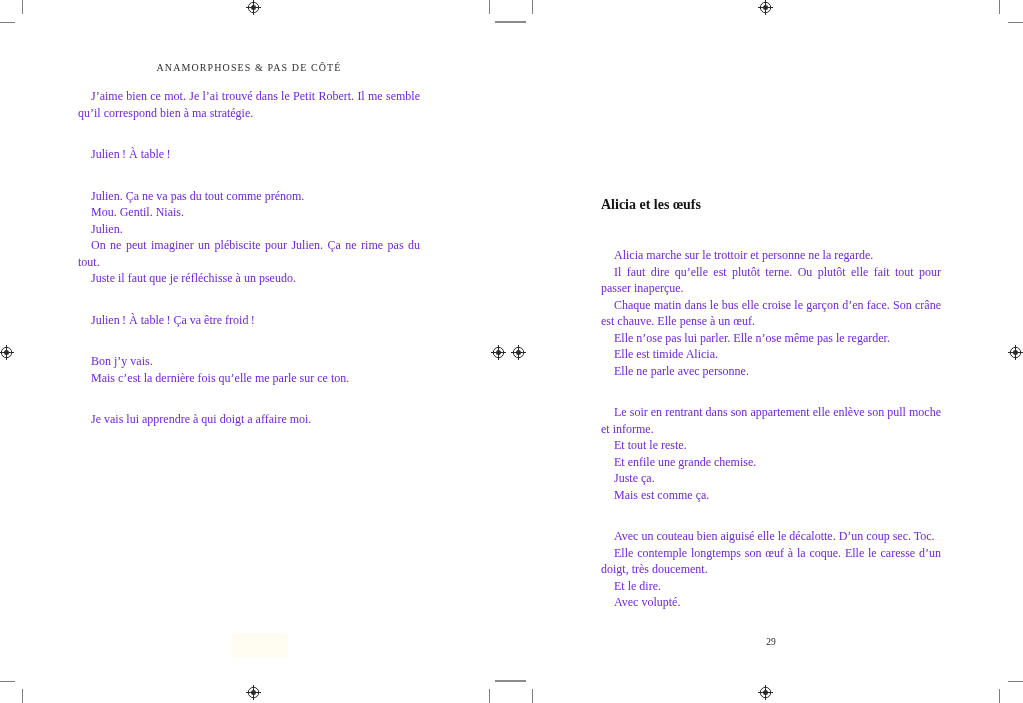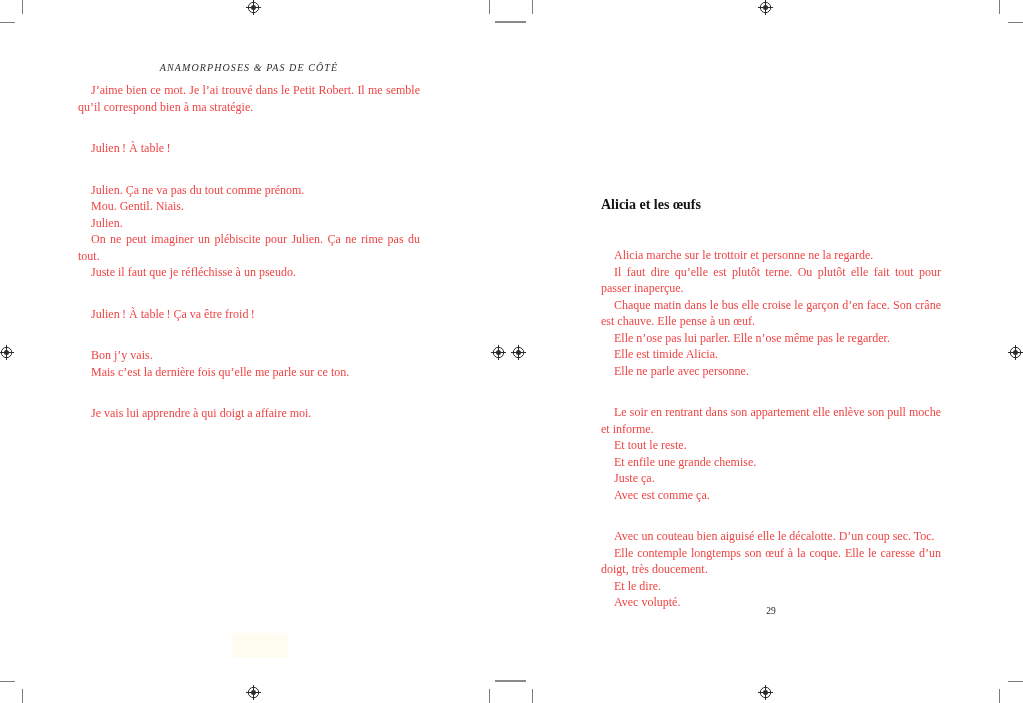--- a/index.html
+++ b/index.html
@@ -24,48 +24,47 @@
   .page-block { position: absolute; }
   #left-block  { left: 78px;  top: 62px;  width: 342px; }
   #right-block { left: 601px; top: 190px; width: 340px; }
 
   .running-header {
     text-align: center;
     font-size: 10px;
     letter-spacing: 1.1px;
     color: #2e2e2e;
     line-height: 12px;
-    margin: 0 0 8px 0;
+    margin: 0 0 14px 0;
     white-space: nowrap;
-    font-style: italic;
   }
 
   .story-title {
     text-align: left;
     font-size: 14px;
     font-weight: bold;
     color: #141414;
     line-height: 30px;
     margin: 0 0 27px 0;
   }
 
   .para-group + .para-group { margin-top: 25px; }
   .para {
     margin: 0;
     font-size: 12px;
     line-height: 16.5px;
     text-align: justify;
     text-indent: 13px;
     hyphens: none;
-    color: #ef4444;
+    color: #6d28d9;
   }
 
   .folio {
     position: absolute;
-    left: 601px; top: 606px; width: 340px;
+    left: 601px; top: 637px; width: 340px;
     text-align: center;
     font-size: 9.5px;
     color: #262626;
   }
 
   
   .faint-patch {
     position: absolute;
     left: 232px; top: 633px; width: 56px; height: 25px;
     background: #fffdf2;
@@ -169,21 +168,21 @@
           <p class="para">Chaque matin dans le bus elle croise le garçon d’en face. Son crâne est chauve. Elle pense à un œuf.</p>
           <p class="para">Elle n’ose pas lui parler. Elle n’ose même pas le regarder.</p>
           <p class="para">Elle est timide Alicia.</p>
           <p class="para">Elle ne parle avec personne.</p>
         </div>
         <div class="para-group">
           <p class="para">Le soir en rentrant dans son appartement elle enlève son pull moche et informe.</p>
           <p class="para">Et tout le reste.</p>
           <p class="para">Et enfile une grande chemise.</p>
           <p class="para">Juste ça.</p>
-          <p class="para">Avec est comme ça.</p>
+          <p class="para">Mais est comme ça.</p>
         </div>
         <div class="para-group">
           <p class="para">Avec un couteau bien aiguisé elle le décalotte. D’un coup sec. Toc.</p>
           <p class="para">Elle contemple longtemps son œuf à la coque. Elle le caresse d’un doigt, très doucement.</p>
           <p class="para">Et le dire.</p>
           <p class="para">Avec volupté.</p>
         </div>
       </div>
   </div>
 

